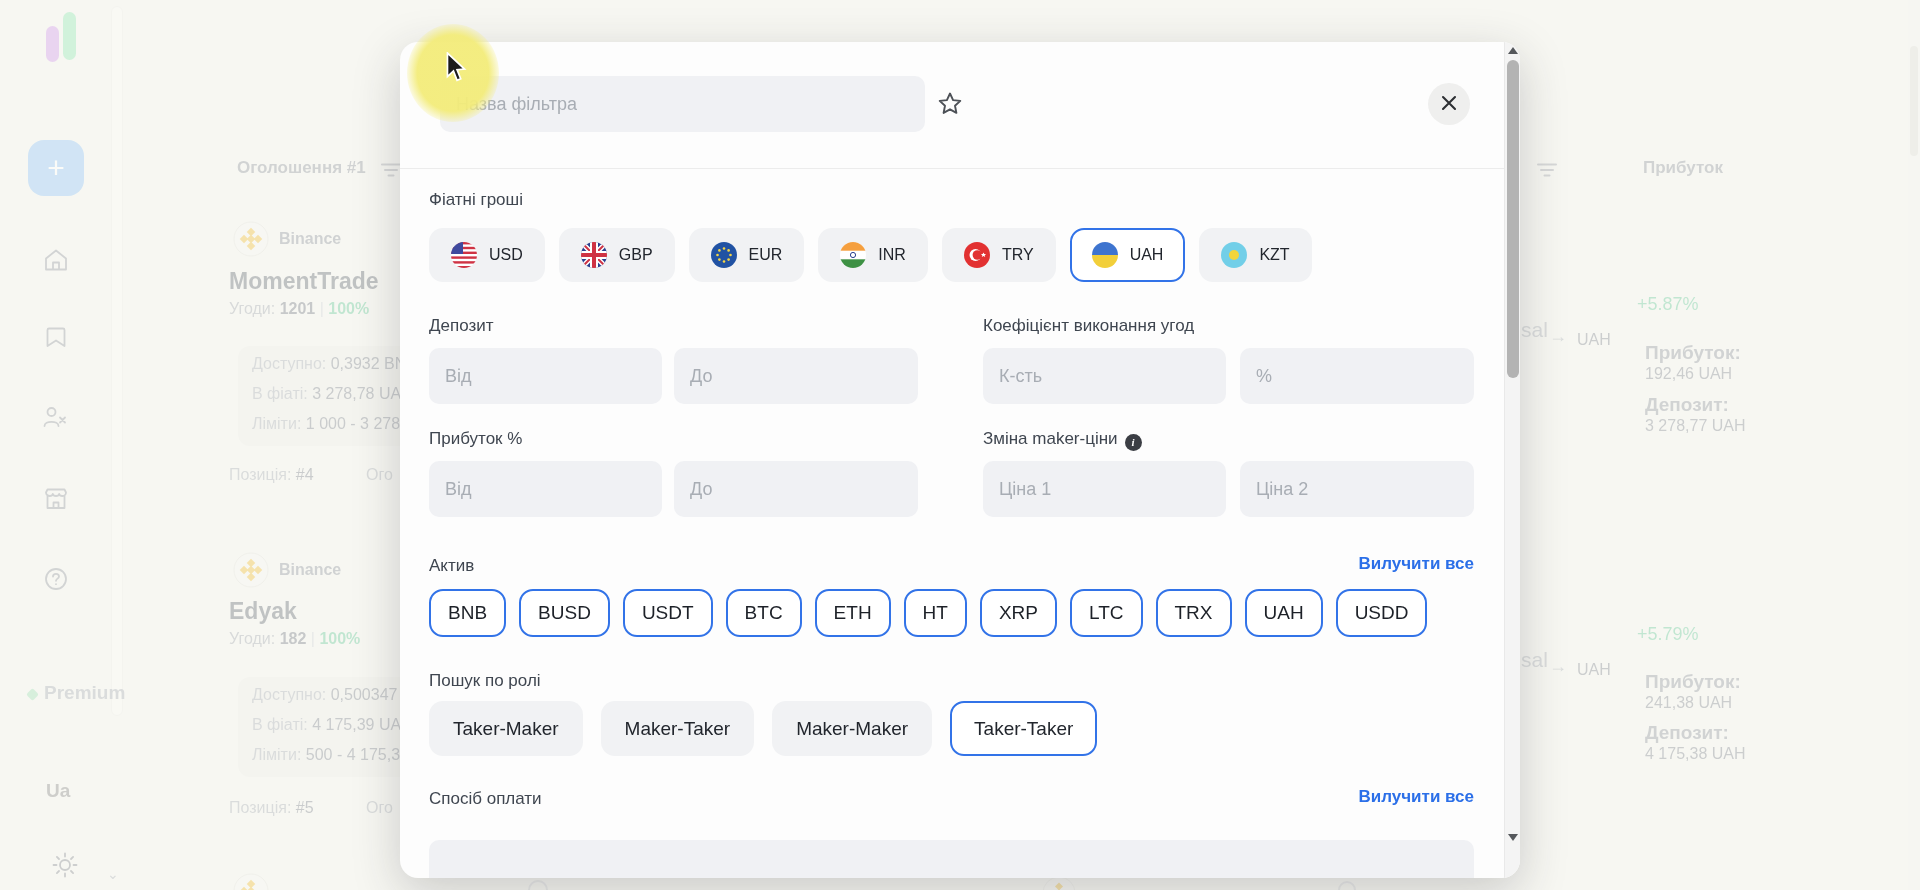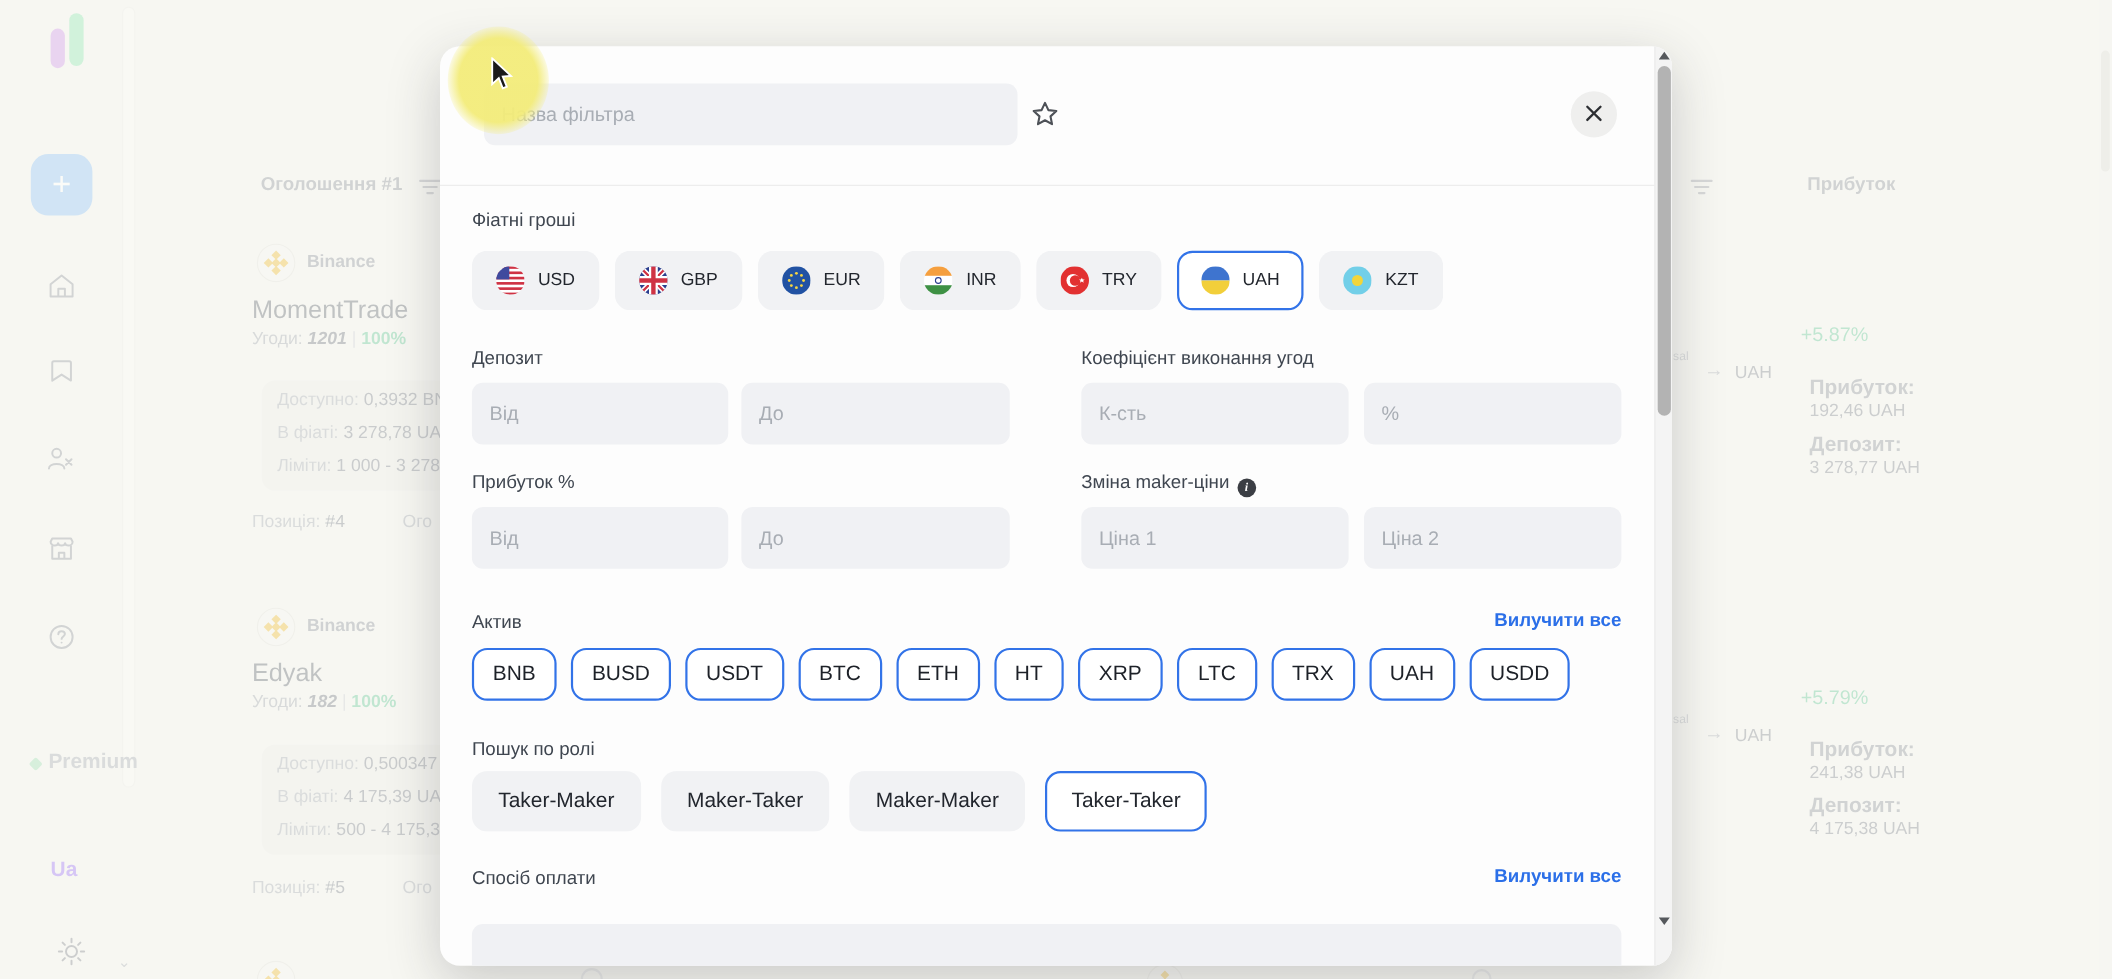--- a/index.html
+++ b/index.html
@@ -5,35 +5,35 @@
   * { margin:0; padding:0; box-sizing:border-box; }
   html,body { width:1920px; height:890px; overflow:hidden; }
   body { font-family:"Liberation Sans","DejaVu Sans",sans-serif; background:#f2f2ed; position:relative; }
 
   .abs { position:absolute; }
 
   
   #bg { position:absolute; inset:0; }
   .col-header { font-size:17px; font-weight:bold; color:#7d838d; }
   .card-exchange { font-size:16px; font-weight:bold; color:#7a818b; }
-  .card-name { font-size:23px; font-weight:400; color:#4a515c; }
+  .card-name { font-size:23px; font-weight:700; color:#4a515c; }
   .meta { font-size:16px; color:#9298a1; }
-  .meta b { color:#5d6470; font-weight:bold;font-style:italic; }
+  .meta b { color:#5d6470; font-weight:bold; }
   .meta .ok { color:#4cbf87; font-weight:bold; }
   .kv { font-size:16px; color:#9aa0a8; }
   .kv b { color:#676e79; font-weight:normal; }
   .subpanel { background:rgba(120,120,110,0.07); border-radius:12px; }
   .pct-green { font-size:18px; font-weight:normal; color:#4cbf87; }
   .plabel { font-size:19px; font-weight:bold; color:#7d838d; }
   .pval { font-size:16px; color:#6d737e; }
-  .pair-tail { font-size:11px; color:#9aa0a8; }
+  .pair-tail { font-size:21px; color:#9aa0a8; }
 
   .side-strip { left:111px; top:6px; width:12px; height:710px; background:#f7f7f3; border:1px solid #e9e9e3; border-radius:6px; }
   .premium { font-size:19px; font-weight:bold; color:#9aa0a8; }
-  .lang { font-size:19px; font-weight:bold; color:#8b5cf6; }
+  .lang { font-size:19px; font-weight:bold; color:#737373; }
   .plus-btn { left:28px; top:140px; width:56px; height:56px; border-radius:16px; background:#7cb9f4; border:none;
               color:#fff; font-size:30px; line-height:52px; text-align:center; cursor:pointer; }
 
   
   #backdrop { position:absolute; inset:0; background:rgba(249,249,245,0.68); }
 
   
   #modal { position:absolute; left:400px; top:42px; width:1120px; height:836px; background:#fdfdfd;
            border-radius:18px; box-shadow:0 14px 48px rgba(40,42,48,0.22); overflow:hidden; }
   .txt-input { background:#f0f1f4; border:none; border-radius:10px; font-size:18px; color:#2a2e34;

